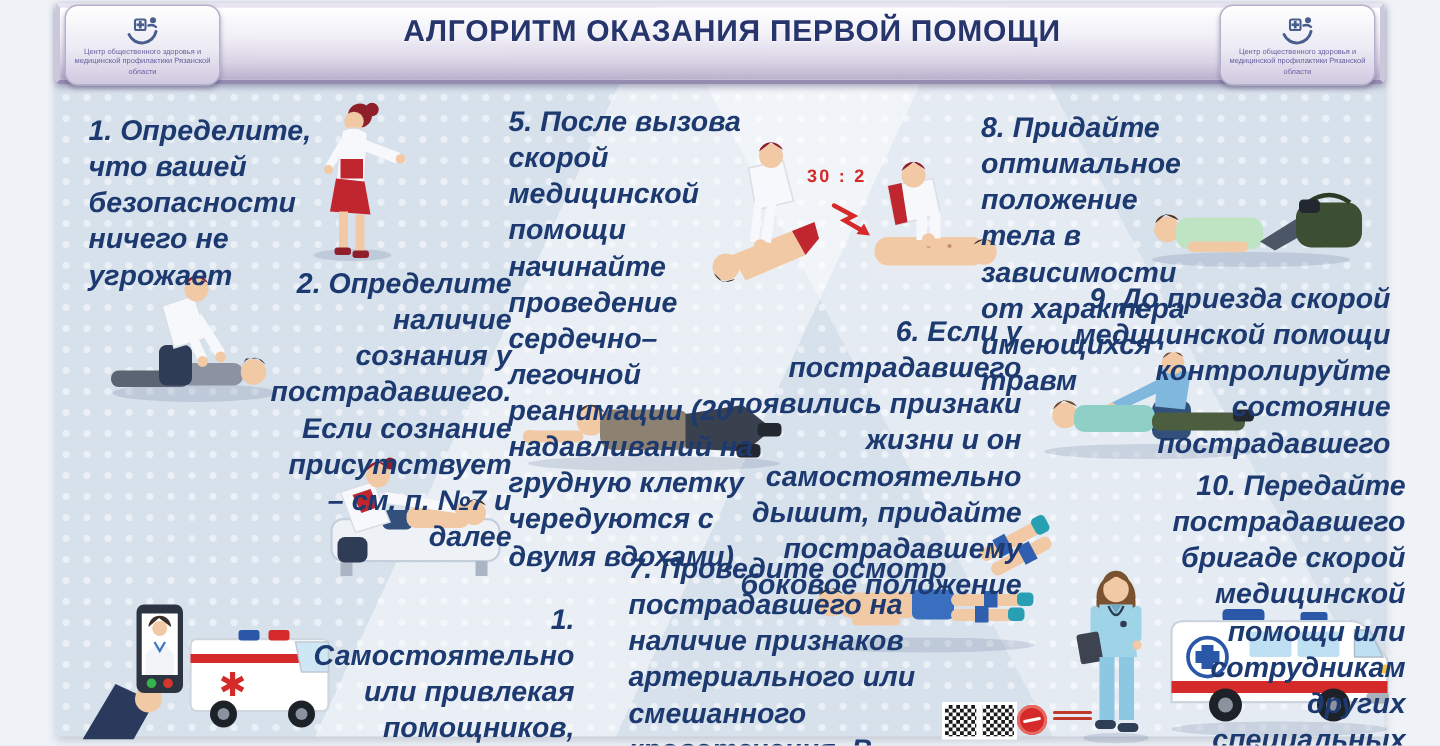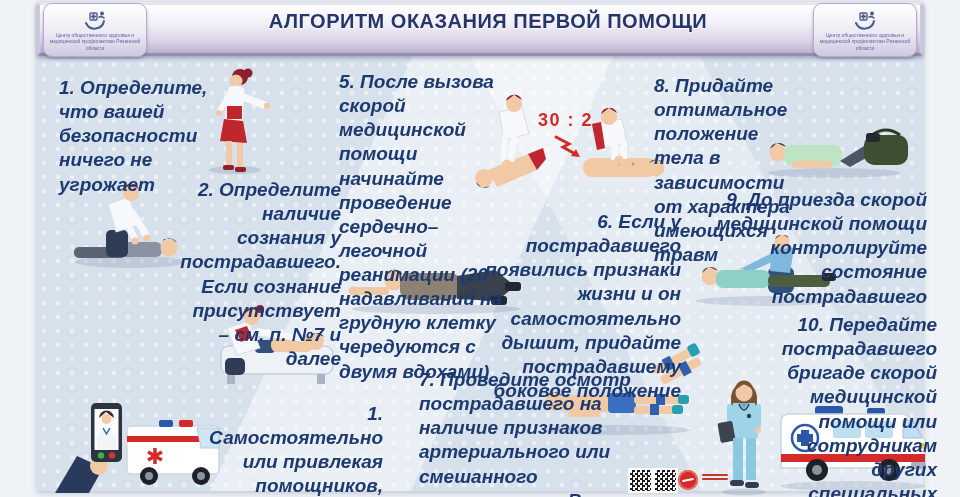--- a/index.html
+++ b/index.html
@@ -21,21 +21,21 @@
     text-shadow:0 1px 1px rgba(255,255,255,.8);}
   .logo-card{position:absolute;top:1px;width:102px;height:52px;z-index:6;
     background:linear-gradient(180deg,#ffffff,#eceaf4 55%,#cfc9e0);
     border:1px solid #b6aecb;border-radius:9px;box-shadow:0 2px 3px rgba(70,60,100,.35);
     display:flex;flex-direction:column;align-items:center;justify-content:center;gap:1px;}
   .logo-left{left:6px;}  .logo-right{right:6px;}
   .logo-text{font-size:5px;line-height:1.25;color:#6b5fa0;text-align:center;width:92px;}
   .step{position:absolute;color:#1d3a70;font-weight:bold;font-style:italic;
     font-size:19px;line-height:1.27;z-index:3;}
   .cpr-ratio{position:absolute;left:538px;top:110px;color:#d42a2a;font-weight:bold;
-    font-size:18px;letter-spacing:1.5px;z-index:4;}
+    font-size:12px;letter-spacing:1.5px;z-index:4;}
   .ill{position:absolute;z-index:2;}
   .qr{position:absolute;width:21px;height:21px;z-index:4;border:2px solid #fff;
     background:repeating-conic-gradient(#1b1b1b 0% 25%, #ffffff 0% 50%) 0 0/5px 5px;}
   .badge{position:absolute;width:20px;height:20px;border-radius:50%;background:#d42a2a;z-index:4;
     box-shadow:inset 0 0 0 2px #e96a60;}
   .badge::after{content:"";position:absolute;left:4px;top:9px;width:12px;height:2px;background:#fff;border-radius:1px;transform:rotate(-12deg);}
   .fineprint{position:absolute;z-index:4;display:flex;flex-direction:column;gap:2px;}
   .fineprint i{display:block;width:26px;height:2px;background:#c0392b;border-radius:1px;}
 </style>
 </head>

